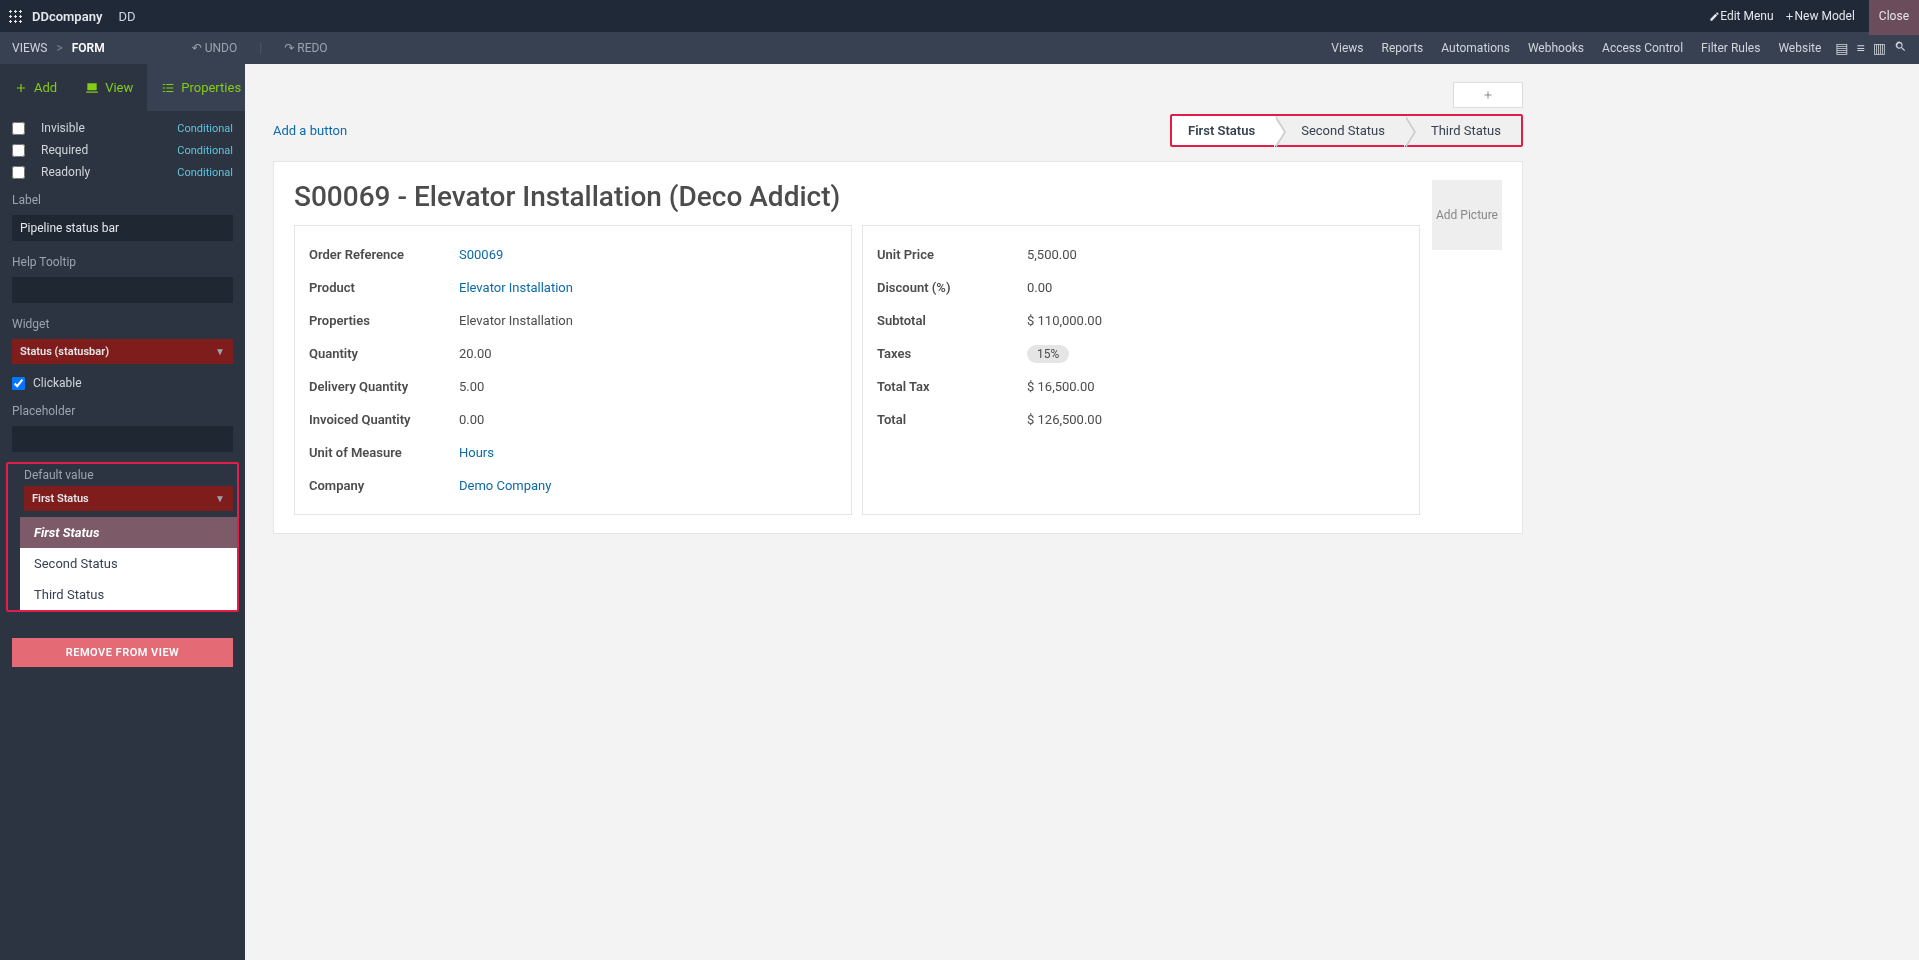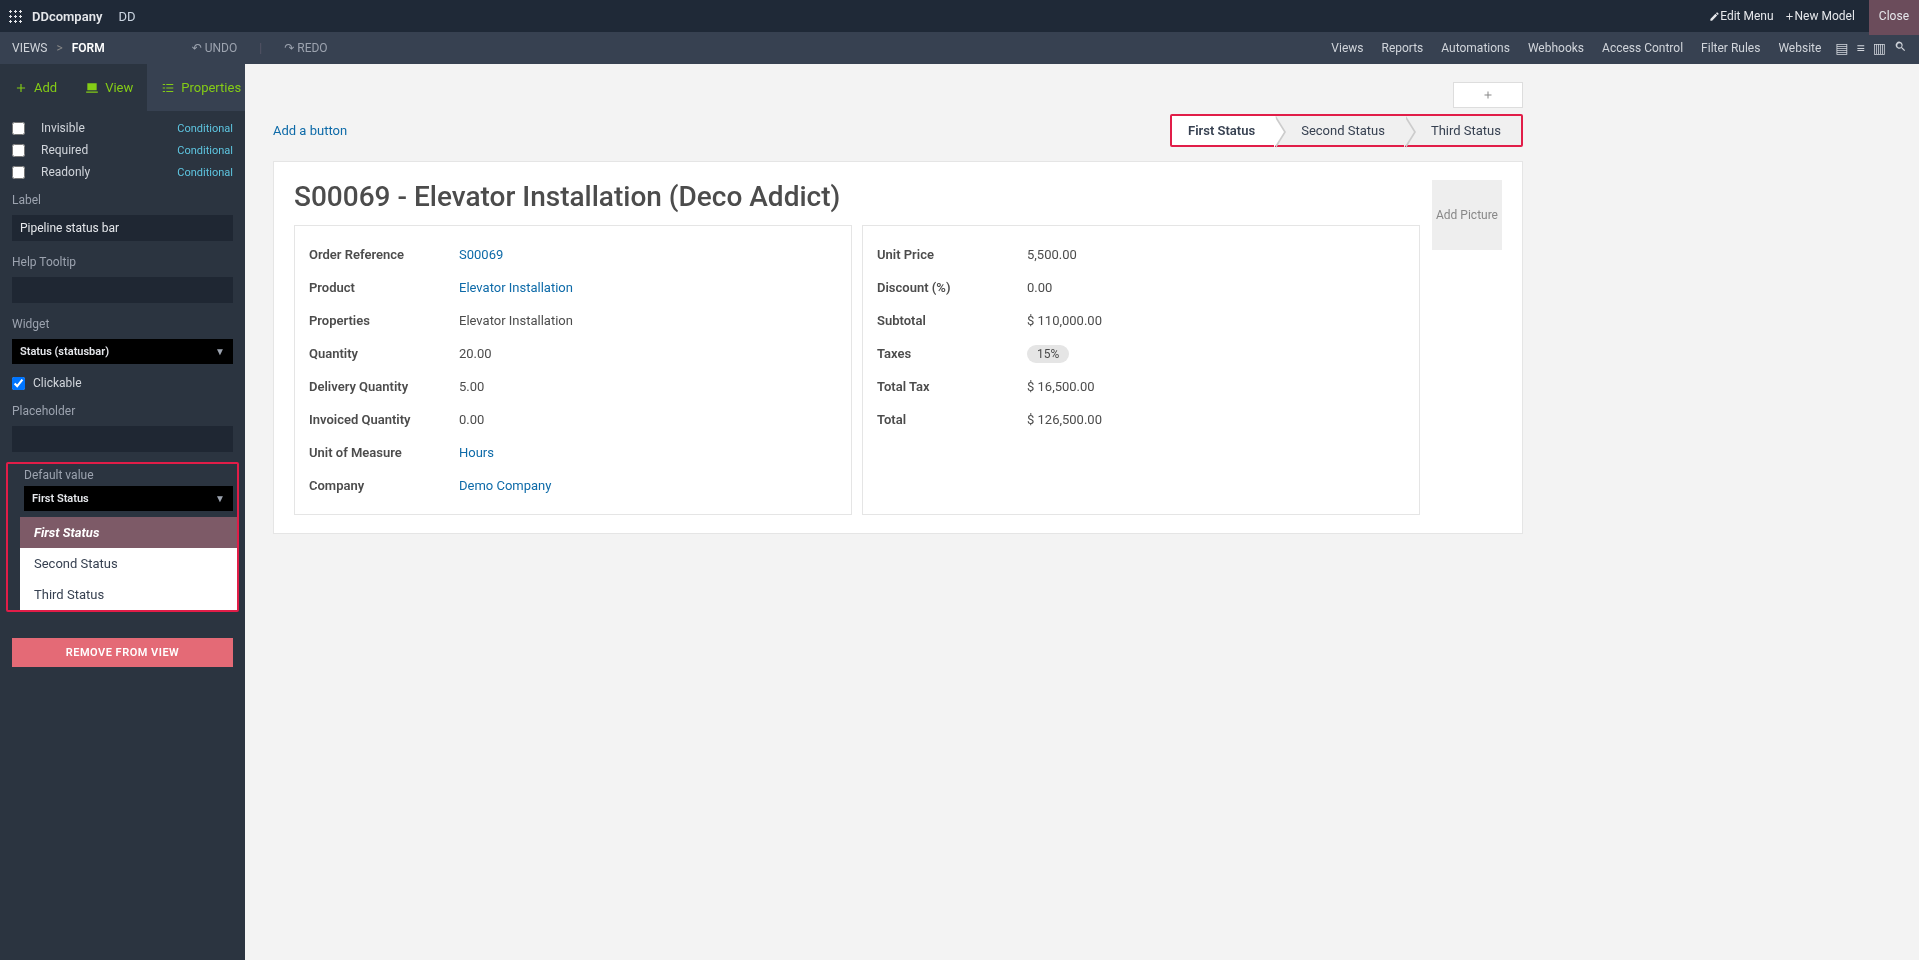--- a/index.html
+++ b/index.html
@@ -36,21 +36,21 @@
 .side-tab.active { background:#374151; }
 .side-tab svg { width:14px; height:14px; }
 
 .props { padding:10px 12px; display:flex; flex-direction:column; gap:8px; overflow:visible; }
 .chkrow { display:flex; align-items:center; justify-content:space-between;}
 .chkrow label { display:flex; align-items:center; gap:16px;}
 .chkrow input[type=checkbox]{accent-color:#00a09d;}
 .cond { color:#5ec5e0; font-size:11px;}
 .plabel { color:#9ca3af; margin-top:6px;}
 .pinput { background:#1f2733; border:none; color:#e5e7eb; padding:6px 8px; width:100%; font-size:12px;}
-.pselect { background:#000000; border:none; color:#e5e7eb; padding:6px 8px; width:100%; font-size:11px; display:flex; justify-content:space-between; align-items:center; font-weight:600;}
+.pselect { background:#7f1d1d; border:none; color:#e5e7eb; padding:6px 8px; width:100%; font-size:11px; display:flex; justify-content:space-between; align-items:center; font-weight:600;}
 .caret { font-size:10px; color:#9ca3af;}
 .chk-inline { display:flex; align-items:center; gap:8px; margin-top:4px;}
 
 .defaultwrap { border:2px solid #e11d48; border-radius:2px; padding:4px 4px 0 16px; margin:2px -6px 0 -6px; position:relative;}
 .dropdown { background:#fff; color:#374151; margin:6px -4px 0 -4px; }
 .dropdown .opt { padding:8px 14px; font-size:13px;}
 .dropdown .opt.sel { background:#7d5a67; color:#fff; font-weight:700; font-style:italic;}
 .removebtn { background:#e46a76; color:#fff; text-align:center; padding:8px; font-size:11px; font-weight:600; letter-spacing:.5px; margin-top:18px; cursor:pointer;}
 
 

